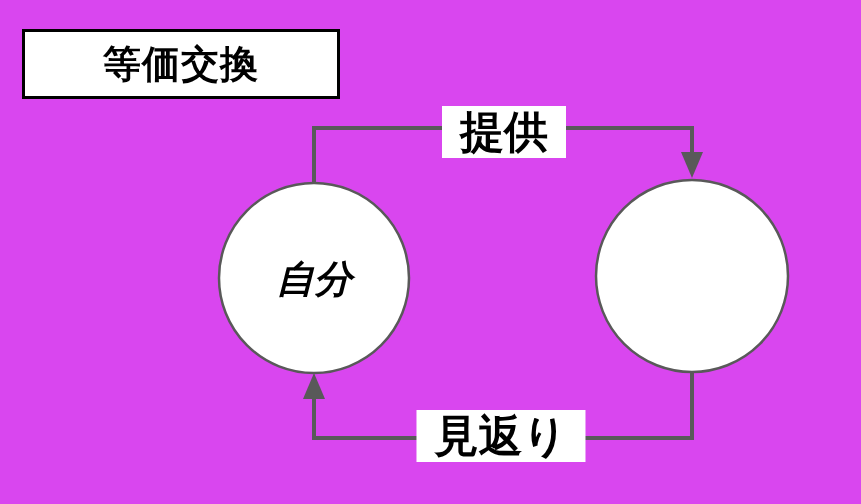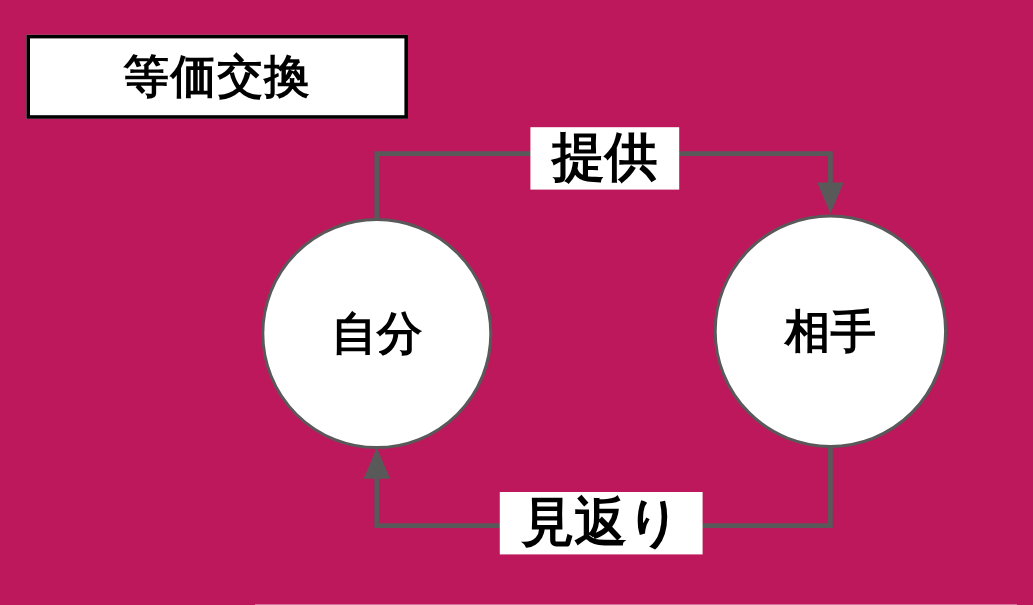--- a/index.html
+++ b/index.html
@@ -5,21 +5,21 @@
   html, body {
     margin: 0;
     padding: 0;
     background: #ffffff;
     font-family: "Liberation Sans", "DejaVu Sans", sans-serif;
   }
   .canvas {
     position: relative;
     width: 861px;
     height: 504px;
-    background: #be185d;
+    background: #d946ef;
     overflow: hidden;
   }
   .diagram-svg {
     position: absolute;
     left: 0;
     top: 0;
     width: 861px;
     height: 504px;
   }
   .title-box {
@@ -53,21 +53,21 @@
   .edge-label {
     font-size: 44px;
     background: #ffffff;
     padding: 4px 18px;
   }
   .node-label {
     font-size: 38px;
   }
   .provide-label { left: 504px; top: 132px; }
   .reward-label  { left: 501px; top: 436px; }
-  .self-label    { left: 314px; top: 279px; }
+  .self-label    { left: 314px; top: 279px; font-style: italic; }
   .partner-label { left: 692px; top: 277px; }
 </style>
 </head>
 <body>
 
 <div class="canvas">
 
   <svg class="diagram-svg" viewBox="0 0 861 504" xmlns="http://www.w3.org/2000/svg">
 
     <polyline points="314,184 314,128 692,128 692,154" fill="none" stroke="#595959" stroke-width="4"></polyline>
@@ -81,15 +81,14 @@
   </svg>
 
   <div class="title-box">
     <span class="title-text">等価交換</span>
   </div>
 
   <div class="label edge-label provide-label">提供</div>
   <div class="label edge-label reward-label">見返り</div>
 
   <div class="label node-label self-label">自分</div>
-  <div class="label node-label partner-label">相手</div>
 
 </div>
 
 </body></html>

